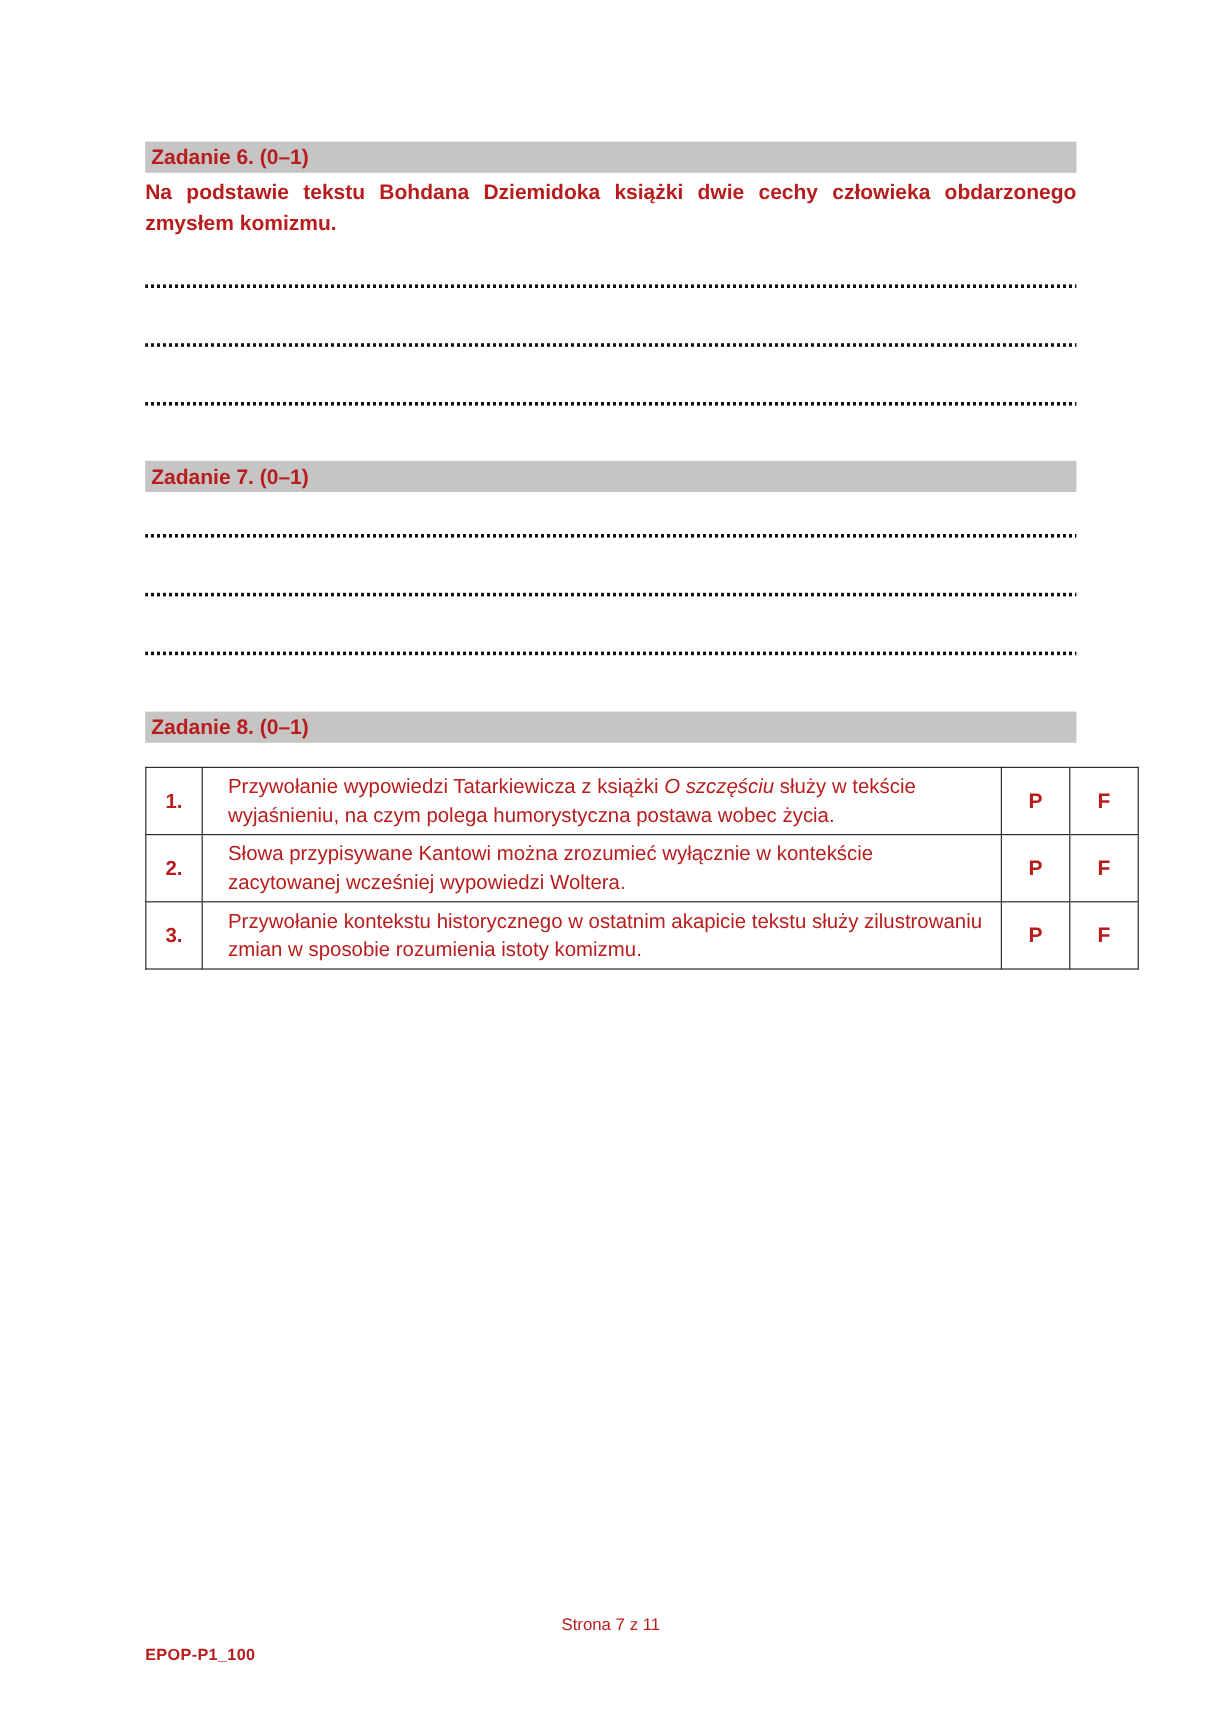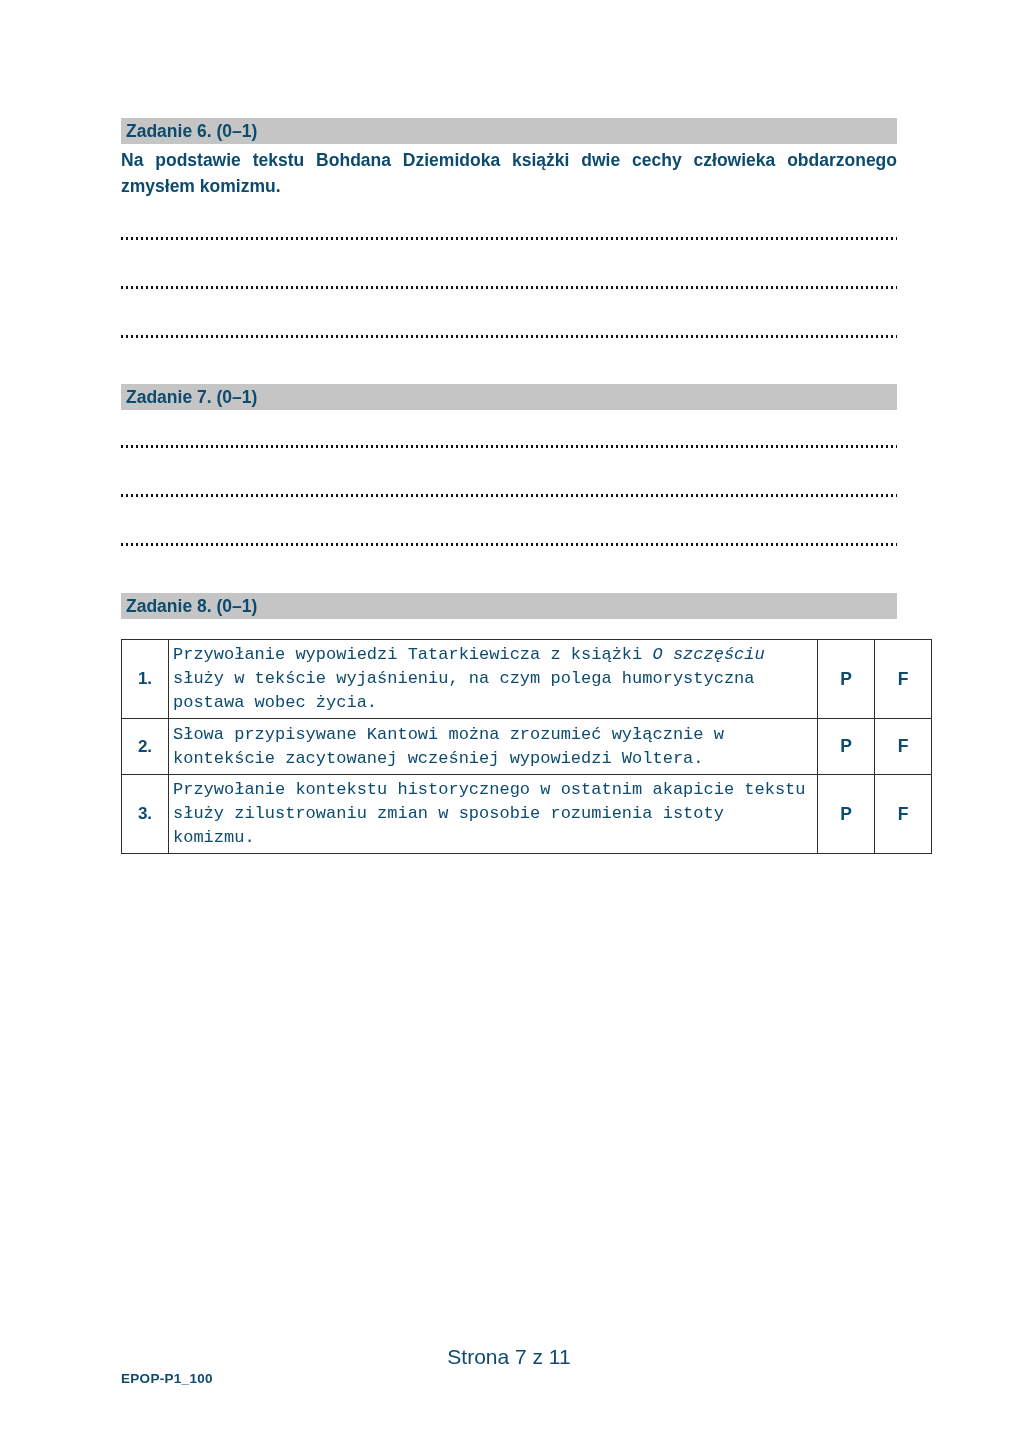--- a/index.html
+++ b/index.html
@@ -1,21 +1,21 @@
 <!DOCTYPE html>
 <html><head>
 <meta charset="utf-8">
 <style>
   html,body { margin:0; padding:0; background:#ffffff; }
   .page {
     position:relative;
     width:1018px; height:1440px;
     background:#ffffff;
     font-family:"Liberation Sans", sans-serif;
-    color:#0c4a6e;
+    color:#b91c1c;
     overflow:hidden;
   }
   .content {
     position:absolute; left:121px; top:0; width:776px;
   }
   .bar {
     background:#c5c5c5;
     height:26px; line-height:26px;
     padding-left:5px;
     font-size:17.5px; font-weight:bold;
@@ -46,28 +46,28 @@
   }
   table.pf td {
     border:1.5px solid #2e2e2e;
     vertical-align:middle;
     height:49px;
   }
   td.num {
     width:44px; text-align:center; font-weight:bold;
   }
   td.stmt {
-    width:634px; padding:3px 10px 3px 4px; line-height:24px;font-family:Liberation Mono, monospace;
+    width:634px; padding:3px 10px 3px 21px; line-height:24px;
   }
   td.opt {
     width:54px; text-align:center; font-weight:bold; font-size:17.5px;
   }
   .page-num {
     position:absolute; top:1345px; left:0; width:100%;
-    text-align:center; font-size:21px; font-weight:normal;
+    text-align:center; font-size:14px; font-weight:normal;
   }
   .doc-code {
     position:absolute; top:1371px; left:121px;
     font-size:13.5px; font-weight:bold; letter-spacing:0.3px;text-align:center;
   }
   em { font-style:italic; }
 </style>
 </head>
 <body>
 

